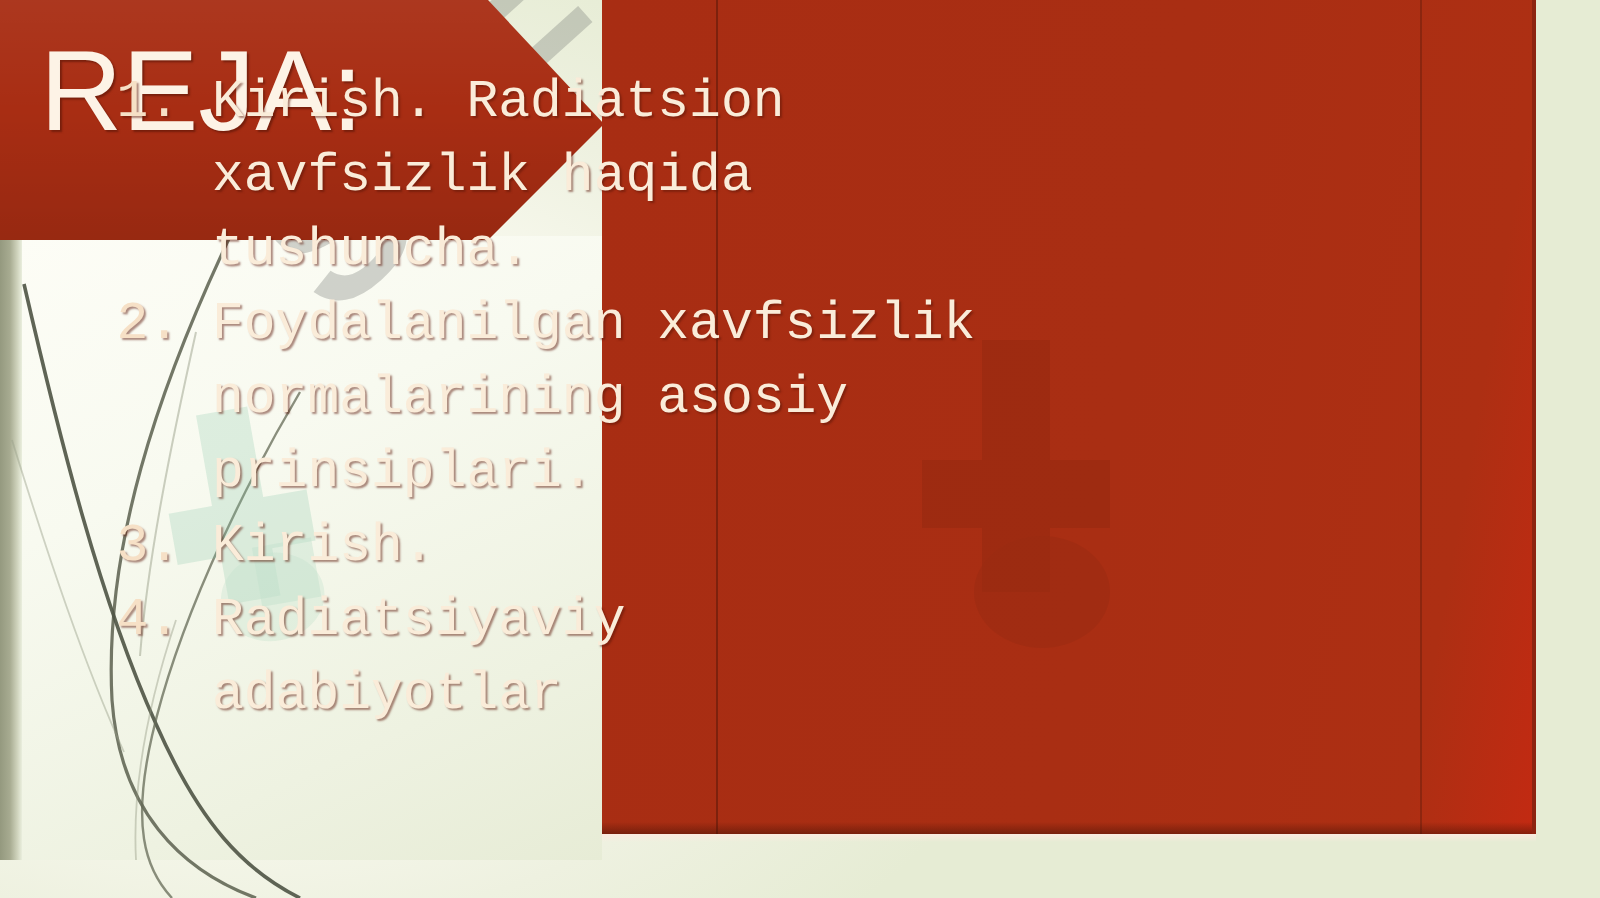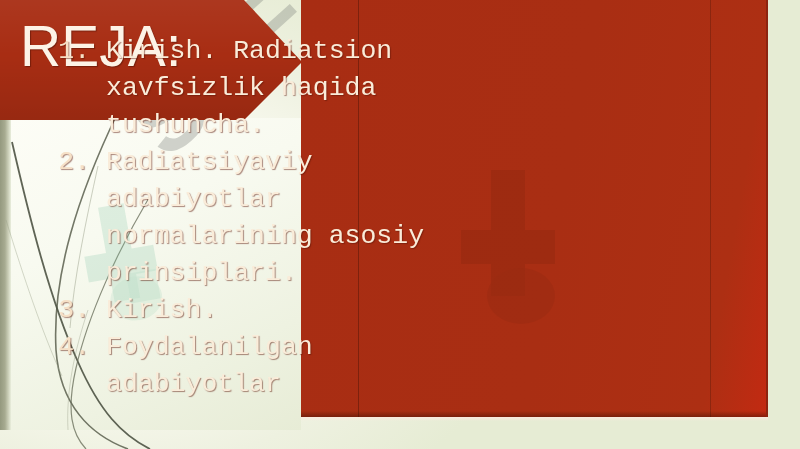--- a/index.html
+++ b/index.html
@@ -239,20 +239,20 @@
         </g>
       </svg>
     </div>
     <div class="panel-rule-left"></div>
     <div class="panel-rule-right"></div>
     <div class="panel-bottom-shade"></div>
   </div>
 
   <ol class="plan-list">
     <li>Kirish. Radiatsion xavfsizlik haqida tushuncha.</li>
-    <li>Radiatsiyaviy adabiyotlar normalarining asosiy prinsiplari.</li>
+    <li>Foydalanilgan xavfsizlik normalarining asosiy prinsiplari.</li>
     <li>Kirish.</li>
-    <li>Foydalanilgan adabiyotlar</li>
+    <li>Radiatsiyaviy adabiyotlar</li>
   </ol>
 
   <div class="panel-under-highlight"></div>
 
 </div>
 
 </body></html>

